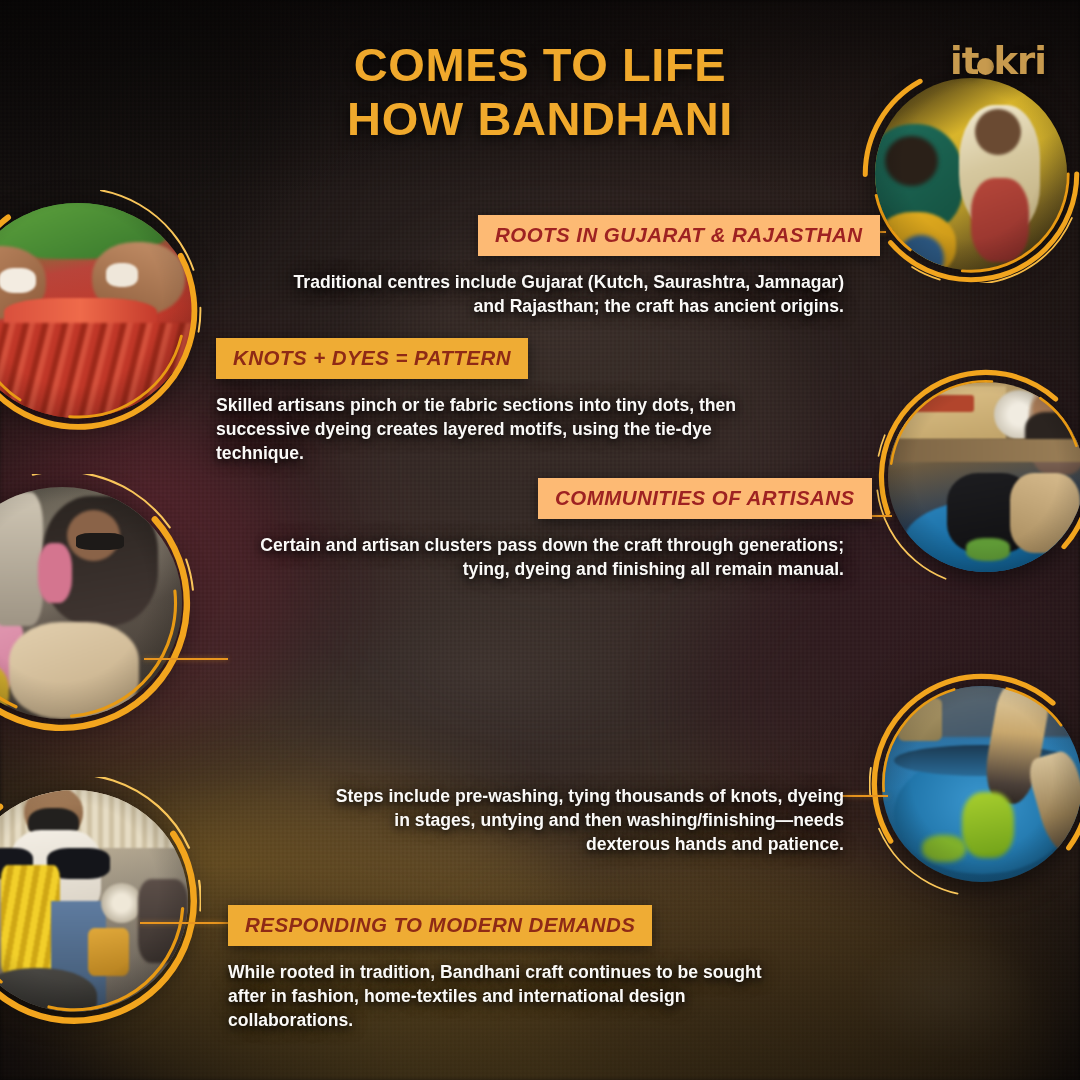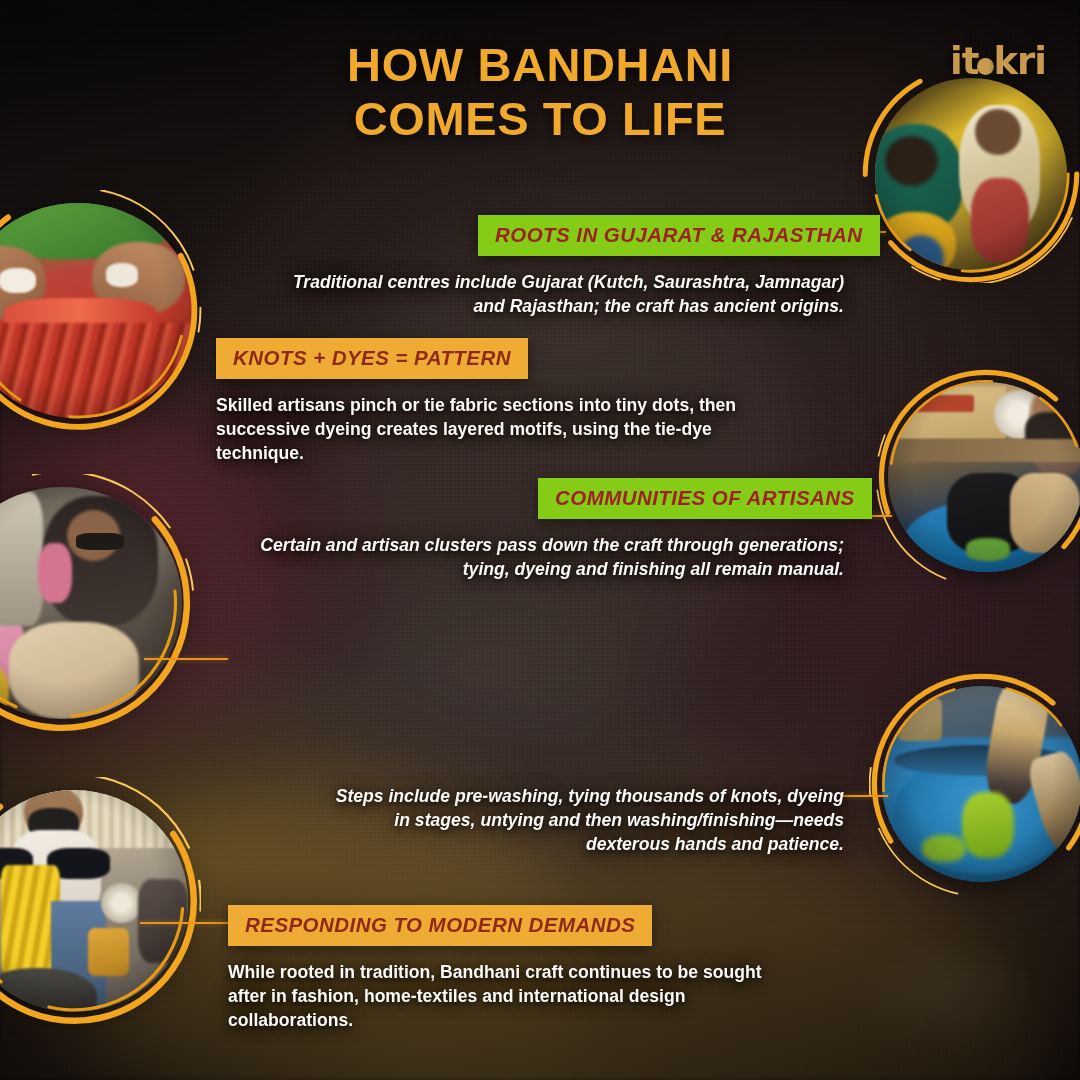--- a/index.html
+++ b/index.html
@@ -100,32 +100,32 @@
     display:inline-block;
     padding:8px 17px 9px;
     font-size:20.5px;
     font-weight:900;
     font-style:italic;
     letter-spacing:.45px;
     white-space:nowrap;
     text-transform:uppercase;
     box-shadow:0 3px 12px rgba(0,0,0,.5);
   }
-  .label.cream { background:#84cc16; color:#9E2222; }
+  .label.cream { background:#fdba74; color:#9E2222; }
   .label.amber { background:#EFAC34; color:#8E2A16; }
   .body {
     margin-top:15px;
     font-size:17.6px;
     line-height:1.36;
     font-weight:700;
     color:#FBFAF8;
     text-shadow:0 2px 7px rgba(0,0,0,.85), 0 0 18px rgba(0,0,0,.6);
   }
   .ta-l { text-align:left; }
-  .ta-r { text-align:right;font-style:italic; }
+  .ta-r { text-align:right; }
   .connector {
     position:absolute; height:2px; background:#E8951F; z-index:4;
     box-shadow:0 0 5px rgba(232,149,31,.5);
   }
 </style>
 </head>
 <body>
 
 <div id="bg">
   <div class="bgl bg-base"></div>
@@ -135,22 +135,22 @@
   <div class="bgl bg-blob" style="left:700px;top:520px;width:430px;height:360px;background:rgba(70,38,44,.45);"></div>
   <div class="bgl bg-blob" style="left:60px;top:790px;width:520px;height:330px;background:rgba(190,146,62,.42);"></div>
   <div class="bgl bg-blob" style="left:430px;top:880px;width:620px;height:300px;background:rgba(152,113,50,.38);"></div>
   <div class="bgl bg-weave"></div>
   <div class="bgl bg-motif"></div>
   <div class="bgl bg-scrim"></div>
   <div class="bgl bg-vig"></div>
 </div>
 
 <div id="headline">
+  <span class="ln">COMES TO LIFE</span>
   <span class="ln">HOW BANDHANI</span>
-  <span class="ln">COMES TO LIFE</span>
 </div>
 
 <div id="brand"><span>it</span><span class="dot"></span><span>kri</span></div>
 
 <div class="photo" style="left:875px;top:78px;width:192px;height:192px;">
   <div class="disc">
     <div class="img" style="background:linear-gradient(150deg,#3a2f14 0%,#6e5a1c 16%,#d9b52b 34%,#cfae2c 52%,#7a6422 74%,#2c2410 100%);"></div>
     <div class="ph-el" style="left:-6%;top:24%;width:52%;height:56%;border-radius:50% 46% 40% 50%;background:linear-gradient(140deg,#1f6f5d,#14503f);filter:blur(1.4px);"></div>
     <div class="ph-el" style="left:5%;top:30%;width:28%;height:26%;border-radius:50%;background:#2a2018;filter:blur(2px);"></div>
     <div class="ph-el" style="left:44%;top:14%;width:42%;height:66%;border-radius:44% 42% 36% 46%;background:linear-gradient(160deg,#f2ead0,#d6c89f 45%,#bfae7f);filter:blur(1.2px);"></div>

